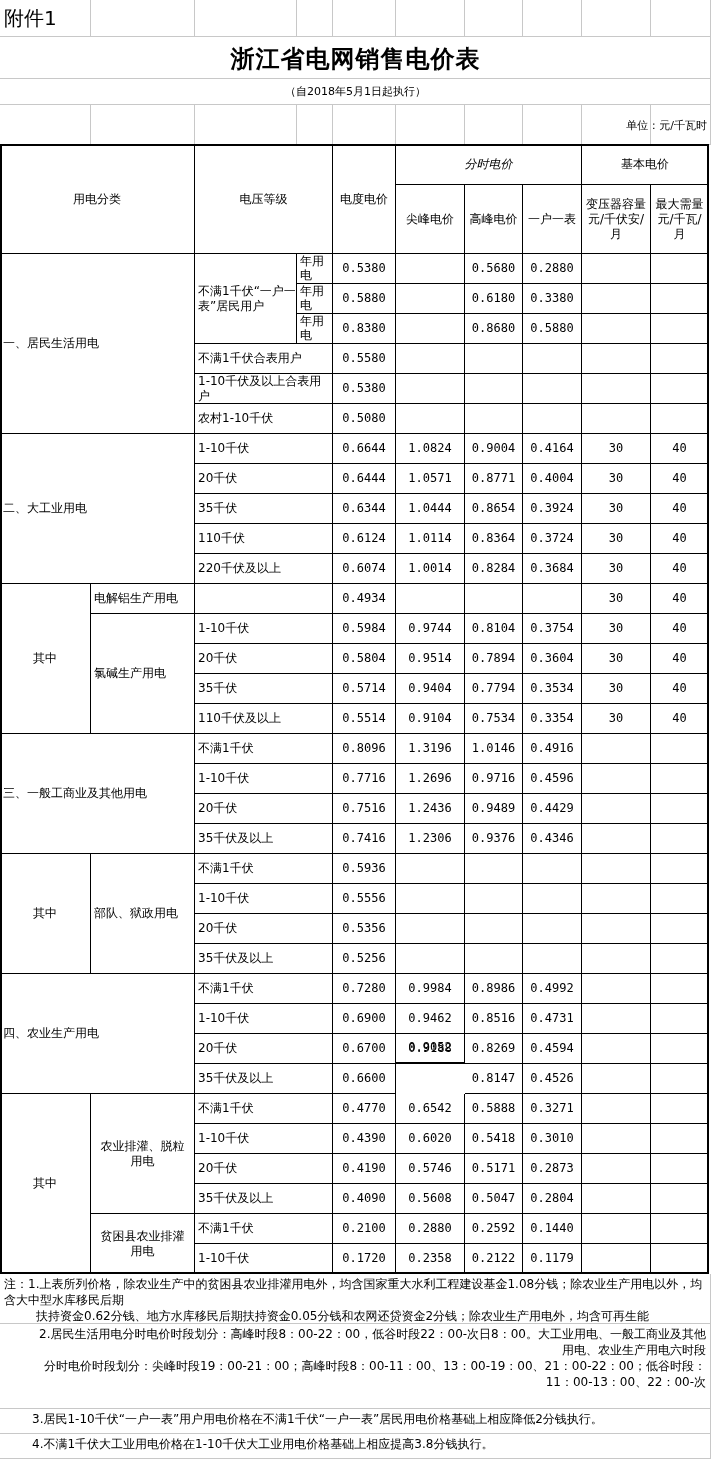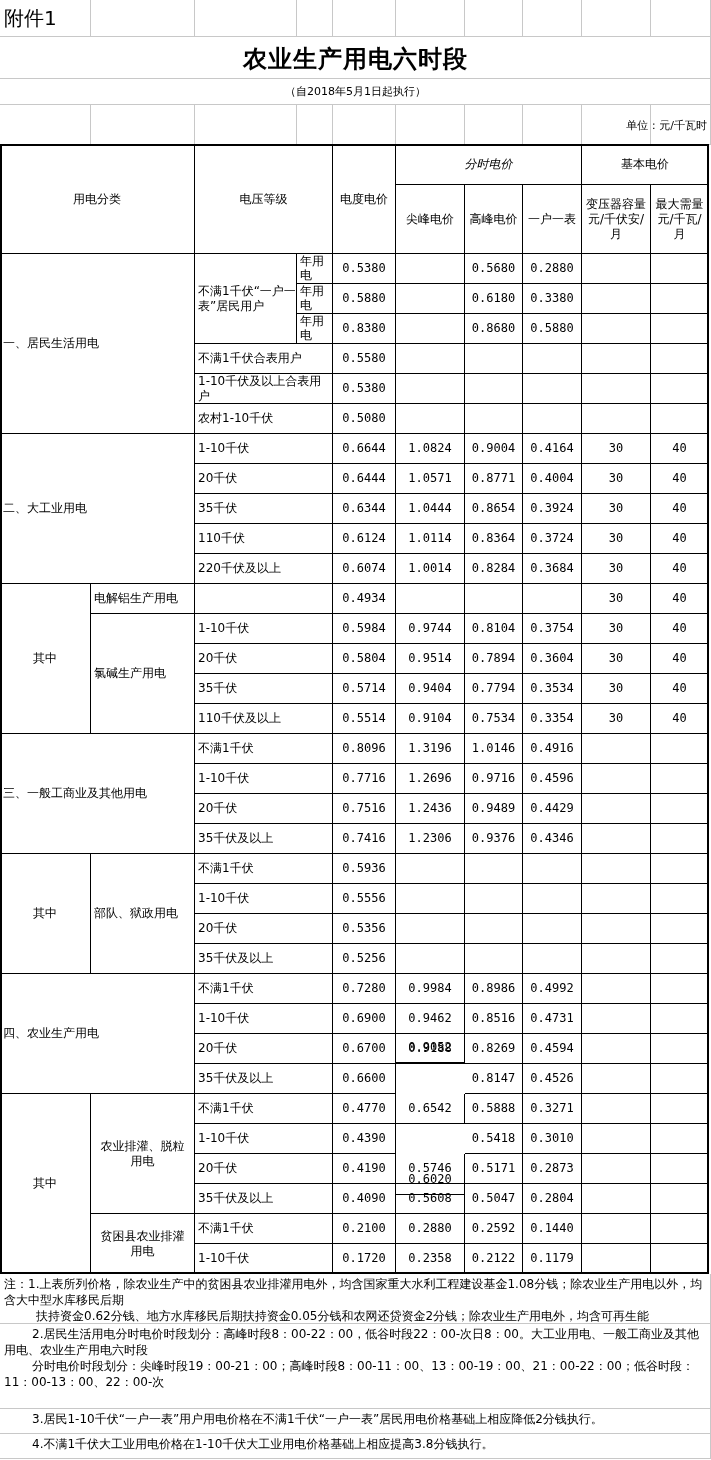--- a/index.html
+++ b/index.html
@@ -38,21 +38,21 @@
   <div class="g" style="left:297px;top:105px;width:36px;height:40px;"></div>
   <div class="g" style="left:333px;top:105px;width:63px;height:40px;"></div>
   <div class="g" style="left:396px;top:105px;width:69px;height:40px;"></div>
   <div class="g" style="left:465px;top:105px;width:58px;height:40px;"></div>
   <div class="g" style="left:523px;top:105px;width:59px;height:40px;"></div>
   <div class="g" style="left:582px;top:105px;width:69px;height:40px;"></div>
   <div class="g" style="left:651px;top:105px;width:60px;height:40px;"></div>
 </div>
 
 <div style="position:absolute;left:4px;top:6px;font-size:20px;line-height:24px;">附件1</div>
-<div style="position:absolute;left:0;top:44px;width:711px;text-align:center;font-size:24px;font-weight:bold;line-height:30px;letter-spacing:1px;">农业生产用电六时段</div>
+<div style="position:absolute;left:0;top:44px;width:711px;text-align:center;font-size:24px;font-weight:bold;line-height:30px;letter-spacing:1px;">浙江省电网销售电价表</div>
 <div style="position:absolute;left:0;top:84px;width:711px;text-align:center;font-size:11px;line-height:16px;">（自2018年5月1日起执行）</div>
 <div style="position:absolute;right:4px;top:118px;font-size:11px;line-height:16px;">单位：元/千瓦时</div>
 
 <div>
 
   <div class="c ctr" style="left:0;top:145px;width:195px;height:109px;">用电分类</div>
   <div class="c ctr" style="left:195px;top:145px;width:138px;height:109px;">电压等级</div>
   <div class="c ctr" style="left:333px;top:145px;width:63px;height:109px;">电度电价</div>
   <div class="c ctr" style="left:396px;top:145px;width:186px;height:40px;font-style:italic;">分时电价</div>
   <div class="c ctr" style="left:582px;top:145px;width:127px;height:40px;">基本电价</div>
@@ -279,21 +279,21 @@
       <div class="c num" style="left: 651px; top: 1064px; width: 58px; height: 30px;"></div>
       <div class="c lft" style="left: 195px; top: 1094px; width: 138px; height: 30px;">不满1千伏</div>
       <div class="c num" style="left: 333px; top: 1094px; width: 63px; height: 30px;">0.4770</div>
       <div class="c num" style="left: 396px; top: 1094px; width: 69px; height: 30px;">0.6542</div>
       <div class="c num" style="left: 465px; top: 1094px; width: 58px; height: 30px;">0.5888</div>
       <div class="c num" style="left: 523px; top: 1094px; width: 59px; height: 30px;">0.3271</div>
       <div class="c num" style="left: 582px; top: 1094px; width: 69px; height: 30px;"></div>
       <div class="c num" style="left: 651px; top: 1094px; width: 58px; height: 30px;"></div>
       <div class="c lft" style="left: 195px; top: 1124px; width: 138px; height: 30px;">1-10千伏</div>
       <div class="c num" style="left: 333px; top: 1124px; width: 63px; height: 30px;">0.4390</div>
-      <div class="c num" style="left: 396px; top: 1124px; width: 69px; height: 30px; margin-top: 41px;">0.6020</div>
+      <div class="c num" style="left: 396px; top: 1124px; width: 69px; height: 30px;">0.6020</div>
       <div class="c num" style="left: 465px; top: 1124px; width: 58px; height: 30px;">0.5418</div>
       <div class="c num" style="left: 523px; top: 1124px; width: 59px; height: 30px;">0.3010</div>
       <div class="c num" style="left: 582px; top: 1124px; width: 69px; height: 30px;"></div>
       <div class="c num" style="left: 651px; top: 1124px; width: 58px; height: 30px;"></div>
       <div class="c lft" style="left: 195px; top: 1154px; width: 138px; height: 30px;">20千伏</div>
       <div class="c num" style="left: 333px; top: 1154px; width: 63px; height: 30px;">0.4190</div>
       <div class="c num" style="left: 396px; top: 1154px; width: 69px; height: 30px;">0.5746</div>
       <div class="c num" style="left: 465px; top: 1154px; width: 58px; height: 30px;">0.5171</div>
       <div class="c num" style="left: 523px; top: 1154px; width: 59px; height: 30px;">0.2873</div>
       <div class="c num" style="left: 582px; top: 1154px; width: 69px; height: 30px;"></div>
@@ -321,18 +321,18 @@
       <div class="c num" style="left: 651px; top: 1244px; width: 58px; height: 30px;"></div>
     </div>
 
   <div class="tbl-frame"></div>
 </div>
 
 <div class="note" style="top:1274px;height:50px;">
   <span>注：1.上表所列价格，除农业生产中的贫困县农业排灌用电外，均含国家重大水利工程建设基金1.08分钱；除农业生产用电以外，均含大中型水库移民后期</span>
   <span class="ind" style="white-space:nowrap;">扶持资金0.62分钱、地方水库移民后期扶持资金0.05分钱和农网还贷资金2分钱；除农业生产用电外，均含可再生能</span>
 </div>
-<div class="note" style="top:1324px;height:85px;">
+<div class="note" style="top:1324px;height:85px;text-align:right;">
   <span style="padding-left:28px;">2.居民生活用电分时电价时段划分：高峰时段8：00-22：00，低谷时段22：00-次日8：00。大工业用电、一般工商业及其他用电、农业生产用电六时段</span>
   <span style="display:block;padding-left:28px;margin-left:-28px;"><span style="padding-left:28px;">分时电价时段划分：尖峰时段19：00-21：00；高峰时段8：00-11：00、13：00-19：00、21：00-22：00；低谷时段：11：00-13：00、22：00-次</span></span>
 </div>
 <div class="note" style="top:1409px;height:25px;padding-left:32px;">3.居民1-10千伏“一户一表”用户用电价格在不满1千伏“一户一表”居民用电价格基础上相应降低2分钱执行。</div>
 <div class="note" style="top:1434px;height:25px;padding-left:32px;">4.不满1千伏大工业用电价格在1-10千伏大工业用电价格基础上相应提高3.8分钱执行。</div>
 
 </body></html>

